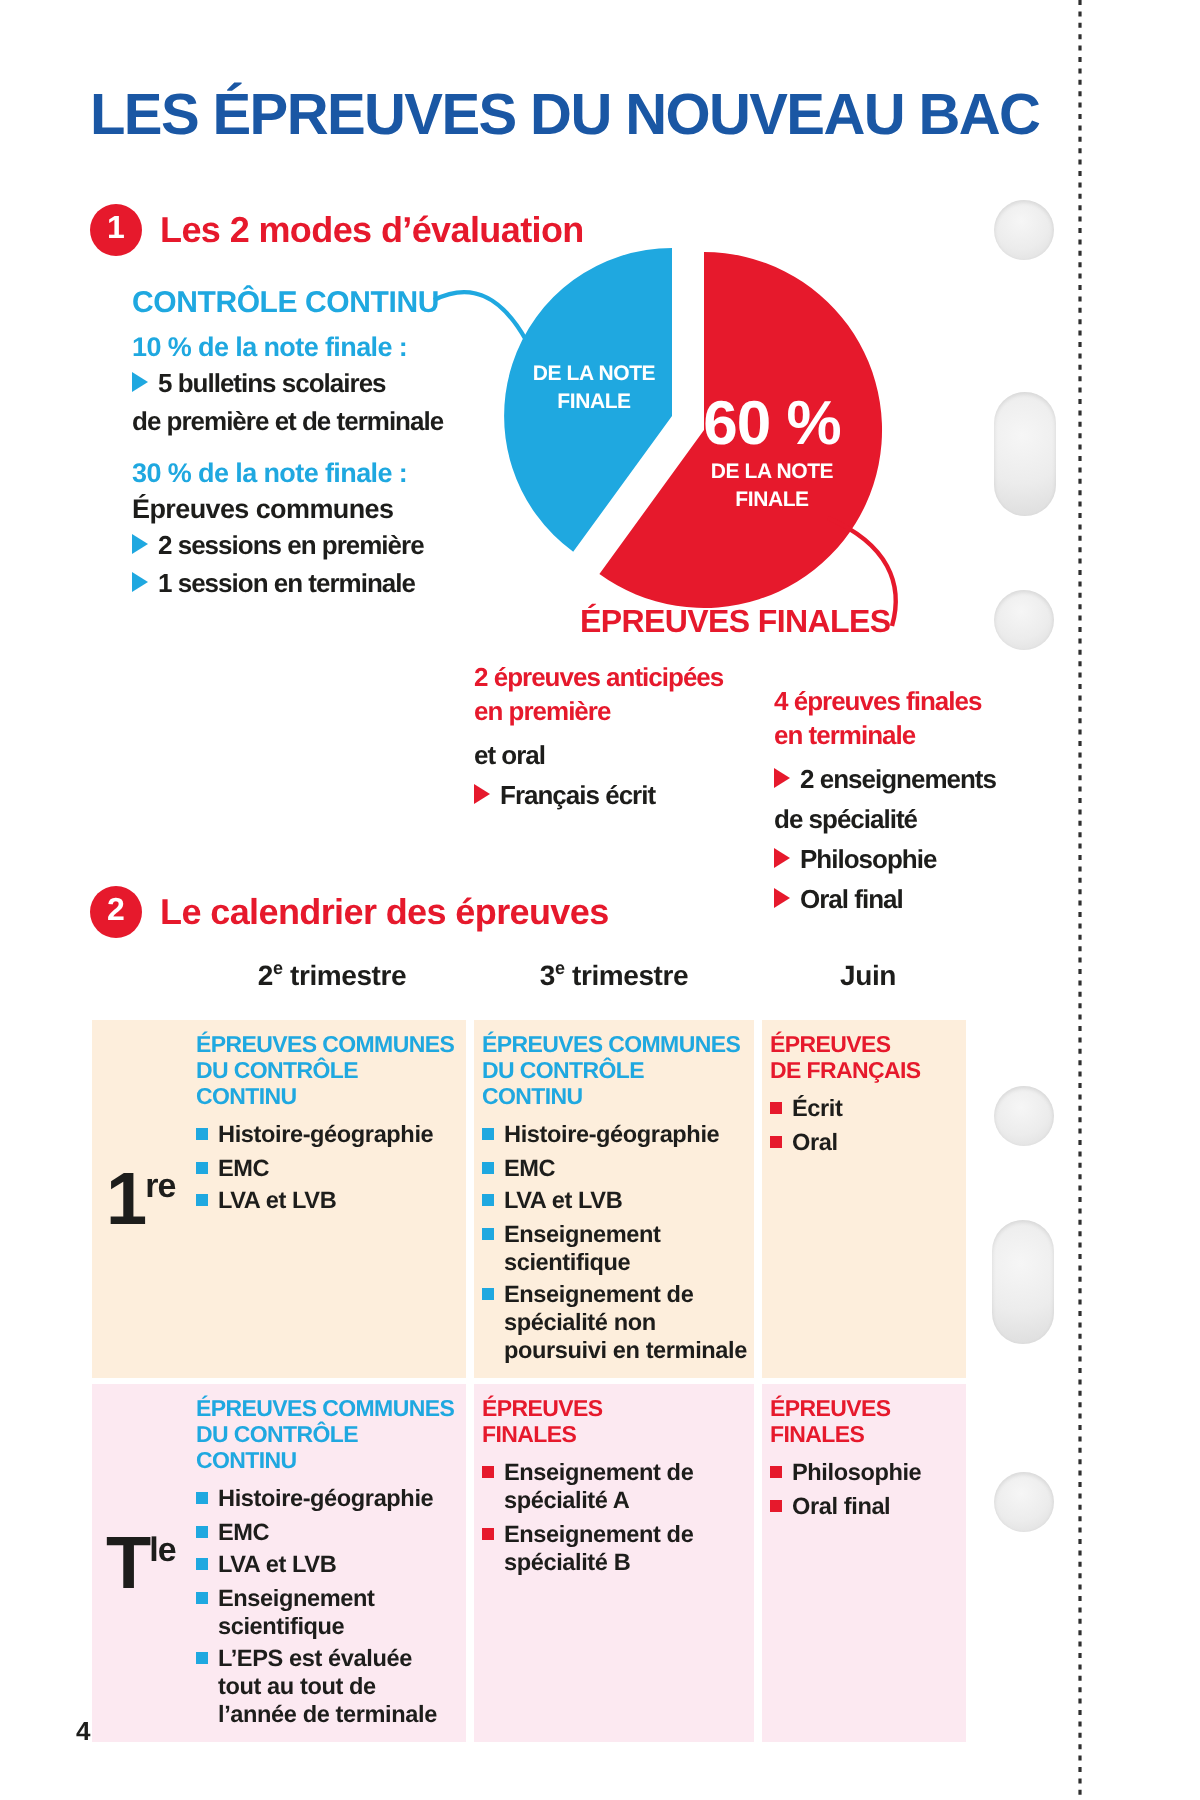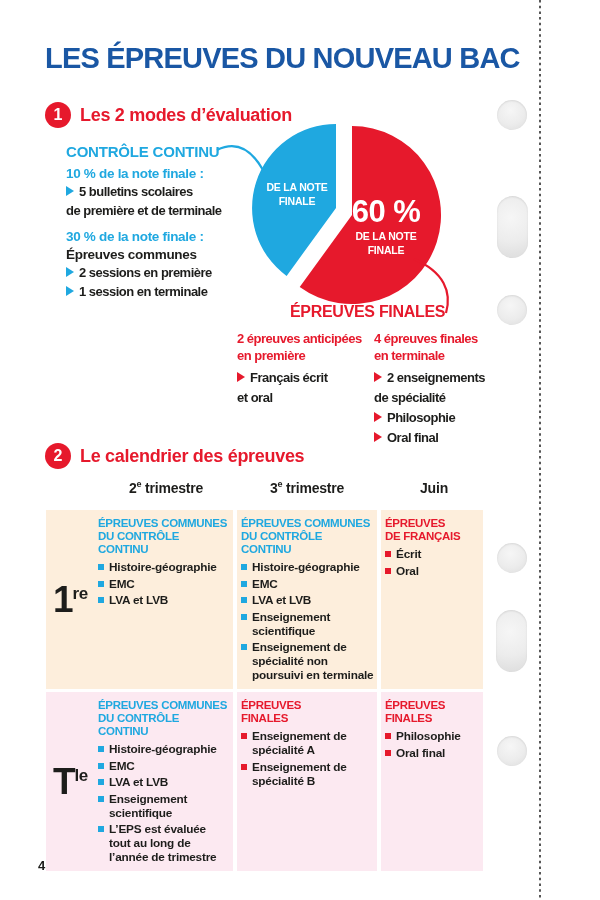--- a/index.html
+++ b/index.html
@@ -46,21 +46,21 @@
   .pie-label--right{left:340px;top:198px;width:92px;}
   .pie-value{font-size:29px;font-weight:700;letter-spacing:-0.5px;line-height:26px;}
   .pie-label--right .pie-value{font-size:31px;line-height:27px;}
   .pie-caption{font-size:10.5px;font-weight:700;line-height:11px;letter-spacing:-0.2px;margin-top:3px;}
   .pie-caption + .pie-caption{margin-top:3px;}
 
   
   .ef-heading{position:absolute;left:290px;top:303px;width:150px;text-align:center;color:var(--red);font-size:16px;font-weight:700;letter-spacing:-0.3px;white-space:nowrap;}
   .ef-col{position:absolute;top:330px;}
   .ef-col--1{left:237px;width:134px;}
-  .ef-col--2{left:374px;width:126px;}
+  .ef-col--2{left:387px;width:126px;margin-top:12px;}
   .ef-title{color:var(--red);font-size:13px;font-weight:700;letter-spacing:-0.5px;line-height:17px;white-space:nowrap;}
   .ef-item{font-size:13px;font-weight:700;letter-spacing:-0.5px;line-height:18px;margin-top:2px;white-space:nowrap;}
   .ef-items{margin-top:5px;}
 
   
   .cal-head{position:absolute;top:479px;font-size:14px;font-weight:700;text-align:center;letter-spacing:-0.2px;}
   .cal-head sup{font-size:9px;}
   .cal-head--1{left:96px;width:140px;}
   .cal-head--2{left:237px;width:140px;}
   .cal-head--3{left:381px;width:106px;}
@@ -140,22 +140,22 @@
     <div class="pie-caption" style="margin-top:6px;">DE LA NOTE</div>
     <div class="pie-caption">FINALE</div>
   </div>
 
   <div class="ef-heading">ÉPREUVES FINALES</div>
 
   <div class="ef-col ef-col--1">
     <div class="ef-title">2 épreuves anticipées</div>
     <div class="ef-title">en première</div>
     <div class="ef-items">
+      <div class="ef-item">et oral</div>
       <div class="ef-item"><span class="tri tri--red"></span><span>Français écrit</span></div>
-      <div class="ef-item">et oral</div>
     </div>
   </div>
 
   <div class="ef-col ef-col--2">
     <div class="ef-title">4 épreuves finales</div>
     <div class="ef-title">en terminale</div>
     <div class="ef-items">
       <div class="ef-item"><span class="tri tri--red"></span><span>2 enseignements</span></div>
       <div class="ef-item">de spécialité</div>
       <div class="ef-item"><span class="tri tri--red"></span><span>Philosophie</span></div>
@@ -256,21 +256,21 @@
             <div class="cell-item">
                 <span class="sq"></span>
                 <span>LVA et LVB</span>
               </div>
             <div class="cell-item">
                 <span class="sq"></span>
                 <span>Enseignement scientifique</span>
               </div>
             <div class="cell-item">
                 <span class="sq"></span>
-                <span>L’EPS est évaluée tout au long de l’année de trimestre</span>
+                <span>L’EPS est évaluée tout au tout de l’année de terminale</span>
               </div>
           </div>
         </div>
       </div>
       <div class="cell cell1 cell--red">
         <div class="cell-heading">ÉPREUVES</div>
         <div class="cell-heading">FINALES</div>
         <div class="cell-items">
           <div class="cell-item">
               <span class="sq"></span>

